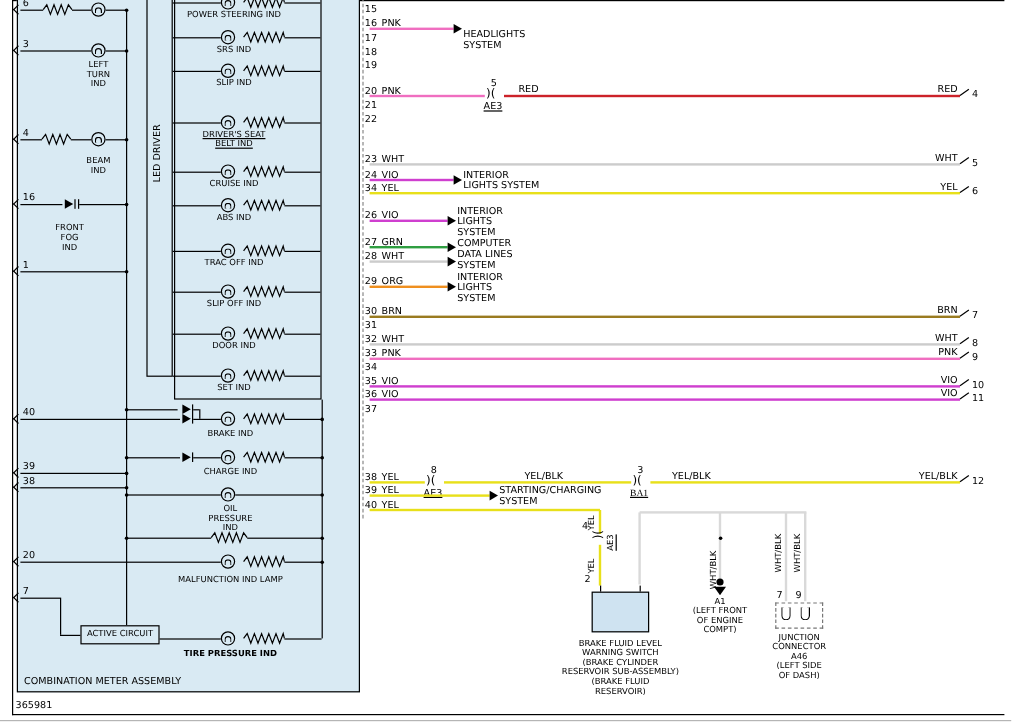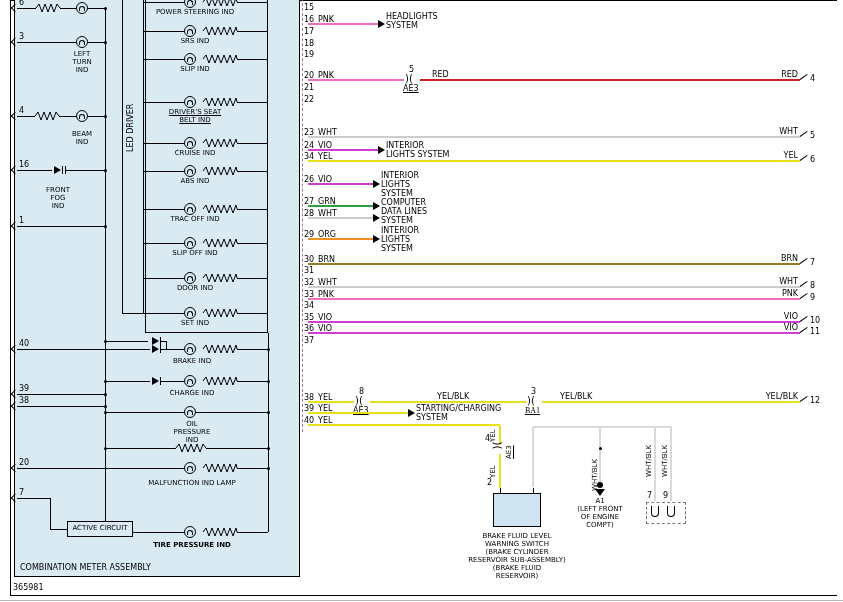--- a/index.html
+++ b/index.html
@@ -78,21 +78,21 @@
     <div class="abs txt" style="left: 318px; top: 324px;">VIO</div>
     <div class="abs txt" style="left: 304px; top: 336px;">37</div>
     <div class="abs txt" style="left: 304px; top: 393px;">38</div>
     <div class="abs txt" style="left: 318px; top: 393px;">YEL</div>
     <div class="abs txt" style="left: 304px; top: 404px;">39</div>
     <div class="abs txt" style="left: 318px; top: 404px;">YEL</div>
     <div class="abs txt" style="left: 304px; top: 416px;">40</div>
     <div class="abs txt" style="left: 318px; top: 416px;">YEL</div>
     <div class="abs" style="left: 308px; top: 23px; width: 70px; height: 2px; background: rgb(240, 110, 192);"></div>
     <div class="abs" style="left: 378px; top: 20px; width: 0px; height: 0px; border-top: 4px solid transparent; border-bottom: 4px solid transparent; border-left: 7px solid rgb(0, 0, 0);"></div>
-    <div class="abs txt" style="left: 386px; top: 12px;">HEADLIGHTS
+    <div class="abs txt" style="left: 386px; top: 24px;">HEADLIGHTS
 SYSTEM</div>
     <div class="abs" style="left: 308px; top: 79px; width: 96px; height: 2px; background: rgb(240, 110, 192);"></div>
     <div class="abs" style="left: 420px; top: 79px; width: 380px; height: 2px; background: rgb(204, 34, 41);"></div>
     <div class="abs txt" style="font-size: 10px; left: 405px; top: 74px;">)(</div>
     <div class="abs txt" style="left: 409px; top: 65px;">5</div>
     <div class="abs txt cname" style="left: 403px; top: 84px;">AE3</div>
     <div class="abs txt" style="left: 432px; top: 70px;">RED</div>
     <div class="abs txt" style="width: 40px; text-align: right; left: 758px; top: 70px;">RED</div>
     <div class="abs" style="left: 800px; top: 79px; width: 9px; height: 1px; background: rgb(0, 0, 0); transform: rotate(-35deg); transform-origin: 0px 50%;"></div>
     <div class="abs txt" style="left: 810px; top: 74px;">4</div>
@@ -417,19 +417,24 @@
     <div class="abs" style="left: 597px; top: 482px; width: 6px; height: 6px; border-radius: 50%; background: rgb(0, 0, 0);"></div>
     <div class="abs" style="left: 595px; top: 489px; width: 0px; height: 0px; border-left: 5px solid transparent; border-right: 5px solid transparent; border-top: 7px solid rgb(0, 0, 0);"></div>
     <div class="abs txt txt7 ctr" style="width: 60px; left: 570px; top: 497px;">A1
 (LEFT FRONT
 OF ENGINE
 COMPT)</div>
     <div class="abs" style="left: 651px; top: 506px; width: 8px; height: 11px; border-top: none; border-right: 1px solid rgb(0, 0, 0); border-bottom: 1px solid rgb(0, 0, 0); border-left: 1px solid rgb(0, 0, 0); border-image: initial; border-radius: 0px 0px 5px 5px;"></div>
     <div class="abs" style="left: 667px; top: 506px; width: 8px; height: 11px; border-top: none; border-right: 1px solid rgb(0, 0, 0); border-bottom: 1px solid rgb(0, 0, 0); border-left: 1px solid rgb(0, 0, 0); border-image: initial; border-radius: 0px 0px 5px 5px;"></div>
     <div class="abs txt" style="left: 647px; top: 491px;">7</div>
     <div class="abs txt" style="left: 663px; top: 491px;">9</div>
+    <div class="abs txt txt7 ctr" style="width: 64px; left: 634px; top: 527px;">JUNCTION
+CONNECTOR
+A46
+(LEFT SIDE
+OF DASH)</div>
     <div class="abs txt txt7 ctr" style="width: 110px; left: 462px; top: 532px;">BRAKE FLUID LEVEL
 WARNING SWITCH
 (BRAKE CYLINDER
 RESERVOIR SUB-ASSEMBLY)
 (BRAKE FLUID
 RESERVOIR)</div>
   </div>
 
 </body></html>

